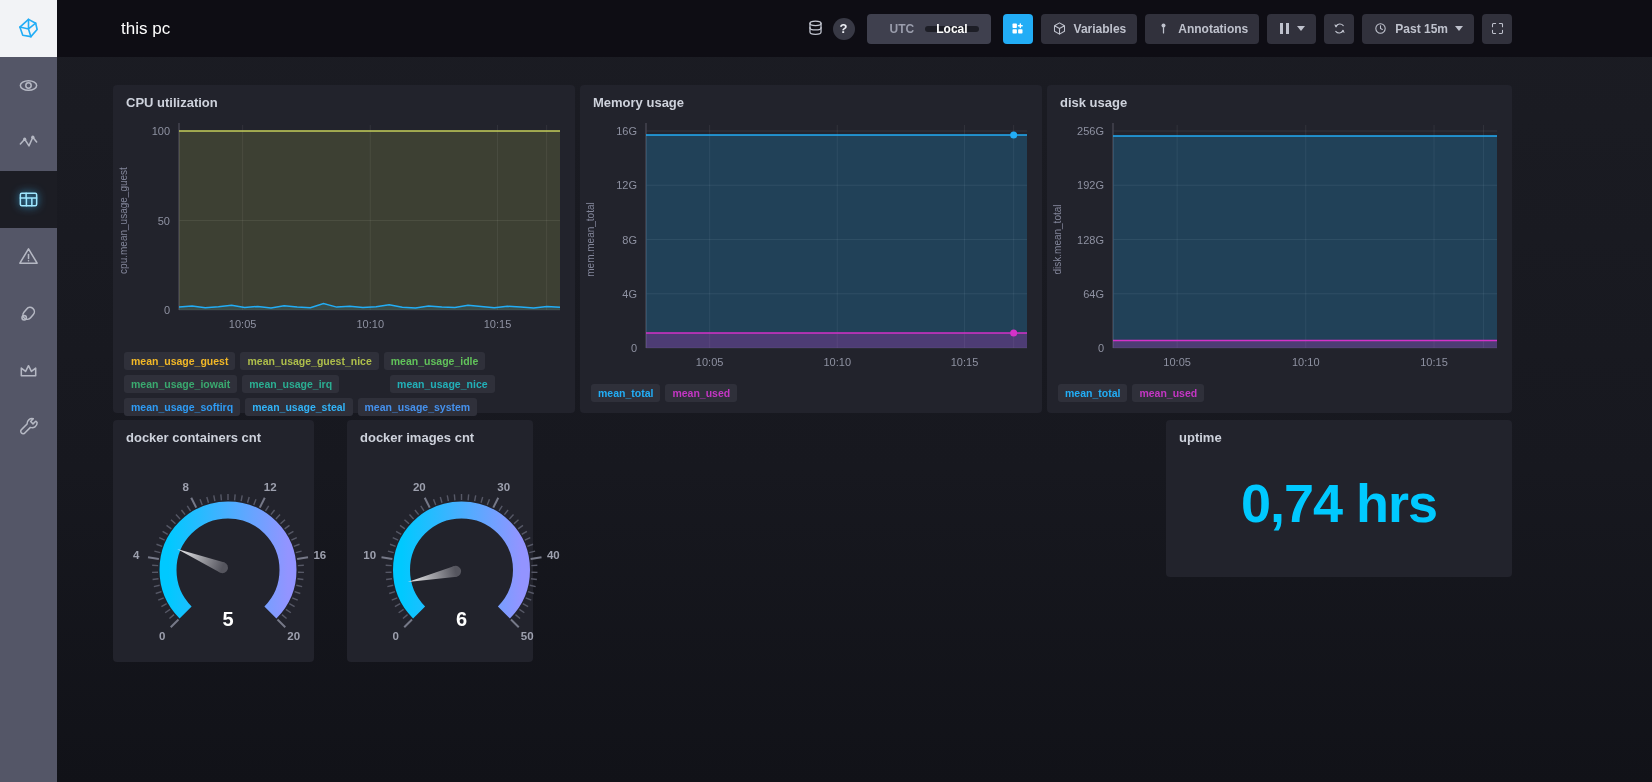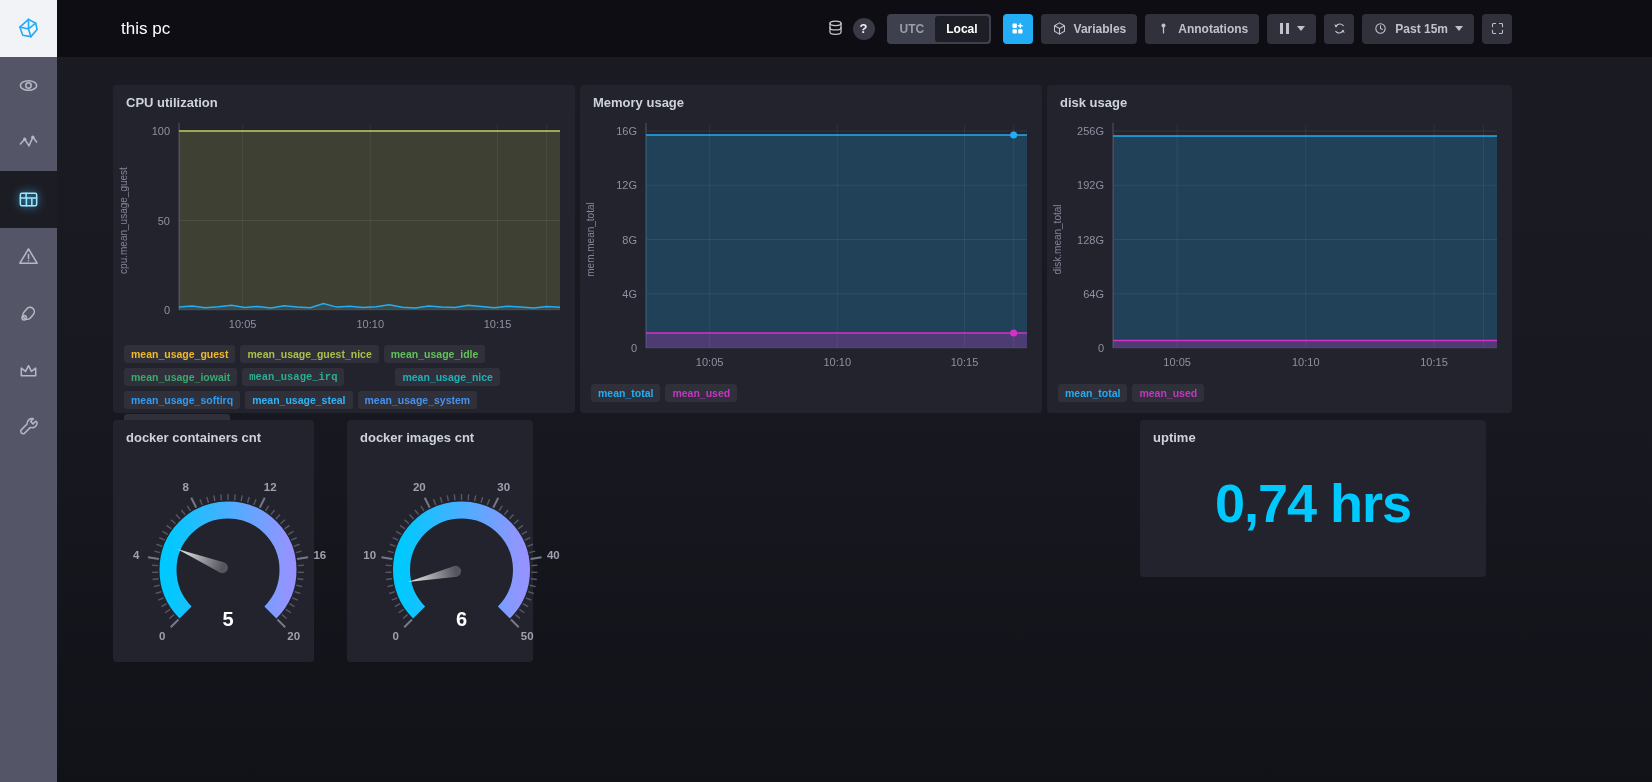--- a/index.html
+++ b/index.html
@@ -16,21 +16,21 @@
   .side-item.active svg{stroke:#9fe7ff;opacity:1;filter:drop-shadow(0 0 4px rgba(60,190,255,.95));}
   
   .header{position:absolute;left:57px;top:0;width:1595px;height:57px;background:#0e0d14;
           display:flex;align-items:center;box-sizing:border-box;padding:0 140px 0 18px;z-index:5;}
   .title{color:#fff;font-size:17px;margin-left:46px;}
   .controls{margin-left:auto;display:flex;align-items:center;gap:8px;}
   .icon-plain{color:#c3c6d1;display:flex;align-items:center;}
   .icon-plain svg{width:19px;height:19px;stroke:#c3c6d1;fill:none;stroke-width:1.6;stroke-linecap:round;}
   .helpc{width:22px;height:22px;border-radius:50%;background:#383945;color:#eceef4;font-weight:bold;
          font-size:13px;display:flex;align-items:center;justify-content:center;cursor:pointer;}
-  .tz{display:flex;background:#3f404e;border-radius:4px;padding:2px;height:30px;box-sizing:border-box;margin:0 4px;}
+  .tz{display:flex;background:#3f404e;border-radius:4px;padding:12px;height:30px;box-sizing:border-box;margin:0 4px;}
   .tz span{display:flex;align-items:center;padding:0 11px;font-size:12px;font-weight:bold;color:#9a9dac;border-radius:3px;cursor:pointer;}
   .tz .sel{background:#1d1e26;color:#fff;}
   .btn{height:30px;background:#31313c;border-radius:4px;color:#bfc2cd;font-size:12px;font-weight:bold;
        display:flex;align-items:center;gap:7px;padding:0 11px;cursor:pointer;box-sizing:border-box;}
   .btn svg{width:15px;height:15px;stroke:#bfc2cd;fill:none;stroke-width:1.7;stroke-linecap:round;stroke-linejoin:round;}
   .btn.square{width:30px;padding:0;justify-content:center;}
   .btn.primary{background:#22ADF6;}
   .btn.primary svg{stroke:#fff;}
   .caret{width:0;height:0;border-left:4px solid transparent;border-right:4px solid transparent;
          border-top:5px solid currentColor;display:inline-block;}
@@ -189,26 +189,26 @@
         <text x="57" y="103.5" text-anchor="end" class="tick">50</text>
         <line x1="66" y1="189" x2="447" y2="189" stroke="rgba(255,255,255,0.08)" stroke-width="1"></line>
         <text x="57" y="193" text-anchor="end" class="tick">0</text>
         <line x1="66" y1="2" x2="66" y2="189" stroke="#44454f" stroke-width="1.5"></line>
         <path d="M66.0 10.0 L447.0 10.0 L447 189 L66 189 Z" fill="#C3CE58" fill-opacity="0.17" stroke="none"></path>
         <path d="M66.0 10.0 L447.0 10.0" stroke="#C3CE58" stroke-width="1.5" fill="none"></path>
         <path d="M66.0 186.1 L79.1 185.1 L92.3 186.7 L105.4 185.8 L118.6 184.2 L131.7 186.5 L144.8 185.4 L158.0 186.9 L171.1 184.7 L184.2 186.0 L197.4 186.7 L210.5 182.6 L223.7 186.1 L236.8 185.2 L249.9 186.5 L263.1 185.8 L276.2 183.8 L289.3 186.3 L302.5 186.9 L315.6 184.9 L328.8 186.0 L341.9 186.5 L355.0 184.3 L368.2 185.6 L381.3 186.7 L394.4 185.2 L407.6 186.1 L420.7 186.9 L433.9 185.4 L447.0 186.3 L447 189 L66 189 Z" fill="#22ADF6" fill-opacity="0.12" stroke="none"></path>
         <path d="M66.0 186.1 L79.1 185.1 L92.3 186.7 L105.4 185.8 L118.6 184.2 L131.7 186.5 L144.8 185.4 L158.0 186.9 L171.1 184.7 L184.2 186.0 L197.4 186.7 L210.5 182.6 L223.7 186.1 L236.8 185.2 L249.9 186.5 L263.1 185.8 L276.2 183.8 L289.3 186.3 L302.5 186.9 L315.6 184.9 L328.8 186.0 L341.9 186.5 L355.0 184.3 L368.2 185.6 L381.3 186.7 L394.4 185.2 L407.6 186.1 L420.7 186.9 L433.9 185.4 L447.0 186.3" stroke="#22ADF6" stroke-width="1.5" fill="none"></path>
         <text x="14" y="99.5" class="ylab" text-anchor="middle" transform="rotate(-90 14 99.5)">cpu.mean_usage_guest</text>
       </svg>
-    <div class="legend" style="top:260px">
+    <div class="legend" style="top:267px">
         <span class="chip" style="color: rgb(242, 184, 39);">mean_usage_guest</span>
         <span class="chip" style="color: rgb(174, 190, 75);">mean_usage_guest_nice</span>
         <span class="chip" style="color: rgb(97, 194, 90);">mean_usage_idle</span>
         <span class="chip" style="color: rgb(58, 169, 111);">mean_usage_iowait</span>
-        <span class="chip" style="color: rgb(43, 174, 146); font-family: Liberation Mono, monospace;">mean_usage_irq</span>
+        <span class="chip" style="color: rgb(43, 174, 146);">mean_usage_irq</span>
         <span class="chip" style="color: rgb(34, 176, 184); margin-left: 46px;">mean_usage_nice</span>
         <span class="chip" style="color: rgb(46, 155, 244);">mean_usage_softirq</span>
         <span class="chip" style="color: rgb(49, 179, 247);">mean_usage_steal</span>
         <span class="chip" style="color: rgb(69, 145, 237);">mean_usage_system</span>
         <span class="chip" style="color: rgb(139, 124, 239);">mean_usage_user</span>
       </div>
   </section>
 
   <section class="panel" style="left:580px;top:85px;width:462px;height:328px">
     <div class="ptitle">Memory usage</div>
@@ -429,18 +429,18 @@
         <text x="180.260930650349" y="191.76093065034883" text-anchor="middle" class="gtick">50</text>
         <path d="M72.1 164.4 A 60 60 0 1 1 156.9 164.4" stroke="url(#garc4)" stroke-width="17" fill="none"></path>
         <g transform="rotate(167.4 114.5 122)">
           <circle cx="120.5" cy="122" r="5.5" fill="#55555e"></circle>
           <polygon points="169.5,122 120.5,116.5 120.5,127.5" fill="url(#gnd4)"></polygon>
         </g>
         <text x="114.5" y="178" text-anchor="middle" class="gvalue">6</text>
       </svg>
   </section>
 
-  <section class="panel" style="left:1140px;top:420px;width:346px;height:157px">
+  <section class="panel" style="left:1166px;top:420px;width:346px;height:157px">
     <div class="ptitle">uptime</div>
     <div class="stat" style="color: rgb(0, 201, 255);"><span>0,74</span><span> hrs</span></div>
   </section>
 
 </div>
 
 </body></html>

